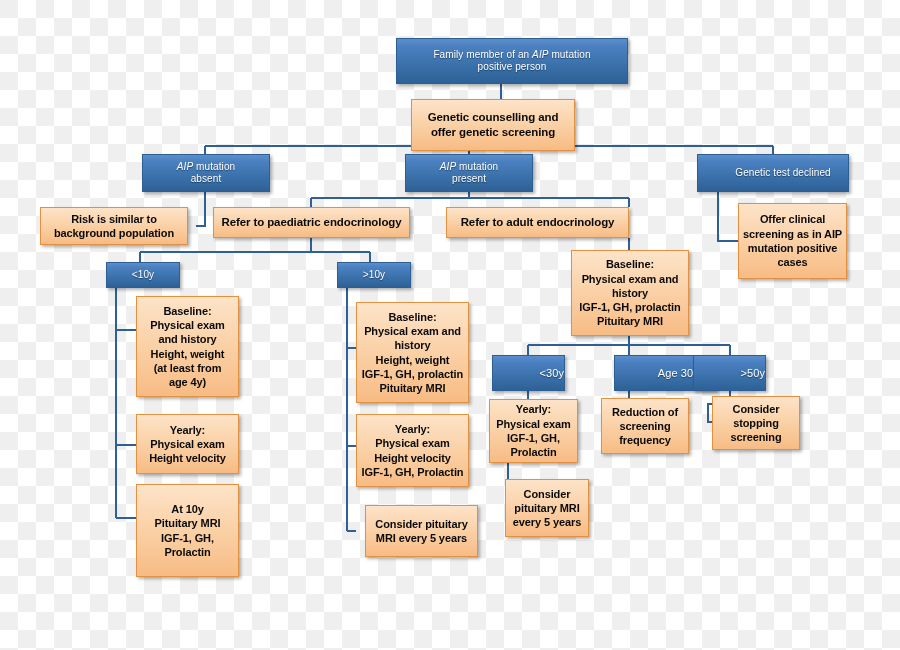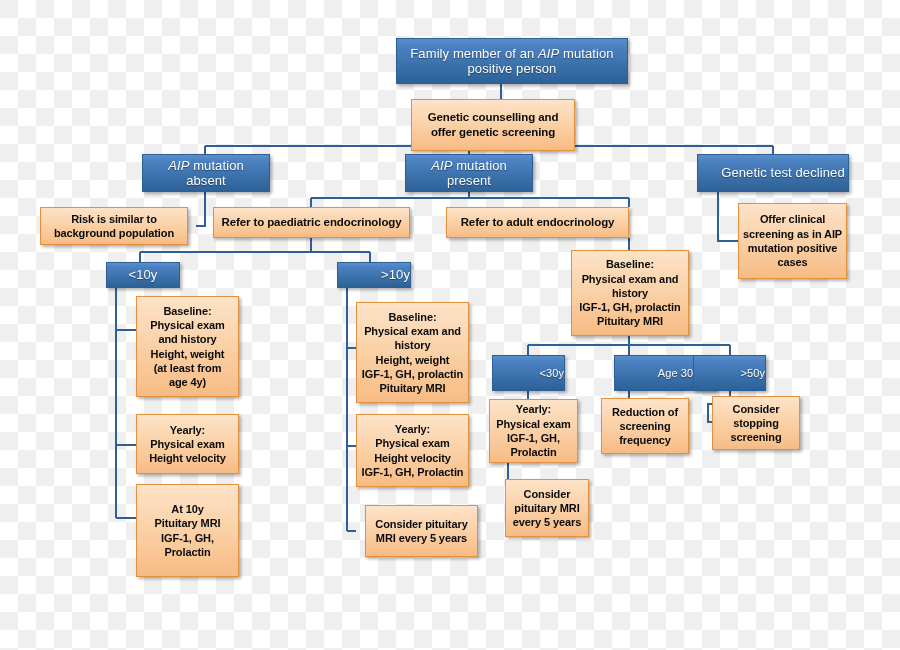--- a/index.html
+++ b/index.html
@@ -35,21 +35,21 @@
   .node .txt {
     display: block;
     width: 100%;
     white-space: pre-line;
   }
   
   .blue {
     background: linear-gradient(to bottom, #5a8fcc 0%, #4a80c0 18%, #33699f 82%, #2d6096 100%);
     border: 1px solid #2e5f94;
     color: #ffffff;
-    font-size: 13px;
+    font-size: 10px;
     font-weight: 400;
     line-height: 1.18;
     text-shadow: 0 1px 1px rgba(0,0,0,0.45);
     letter-spacing: 0.1px;
   }
   .blue.small { font-size: 11px; text-align: right; }
   
   .peach {
     background: linear-gradient(to bottom, #fde3c8 0%, #fbd5ae 38%, #f9c593 78%, #f7bb84 100%);
     border: 1px solid #e1913f;
@@ -145,21 +145,21 @@
     <span class="txt">Offer clinical
 screening as in AIP
 mutation positive
 cases</span>
   </div>
 
   <div class="node blue" style="left:106px; top:262px; width:74px; height:26px;">
     <span class="txt">&lt;10y</span>
   </div>
 
-  <div class="node blue" style="left:337px; top:262px; width:74px; height:26px;text-align:right;">
+  <div class="node blue" style="left:337px; top:262px; width:74px; height:26px;">
     <span class="txt">&gt;10y</span>
   </div>
 
   <div class="node peach" style="left:136px; top:296px; width:103px; height:101px;">
     <span class="txt">Baseline:
 Physical exam
 and history
 Height, weight
 (at least from
 age 4y)</span>

